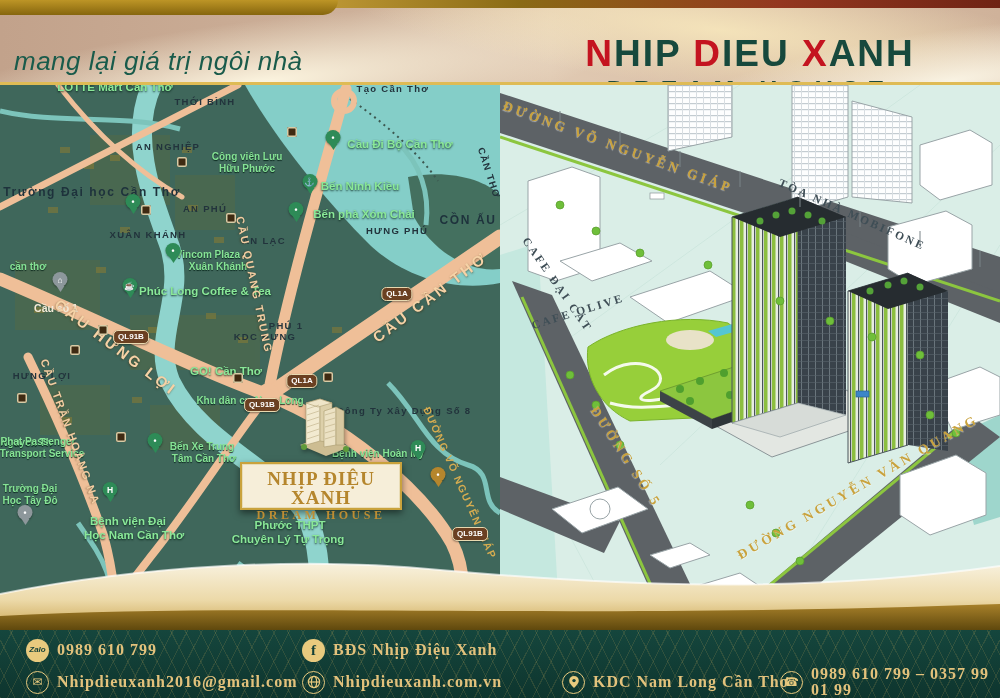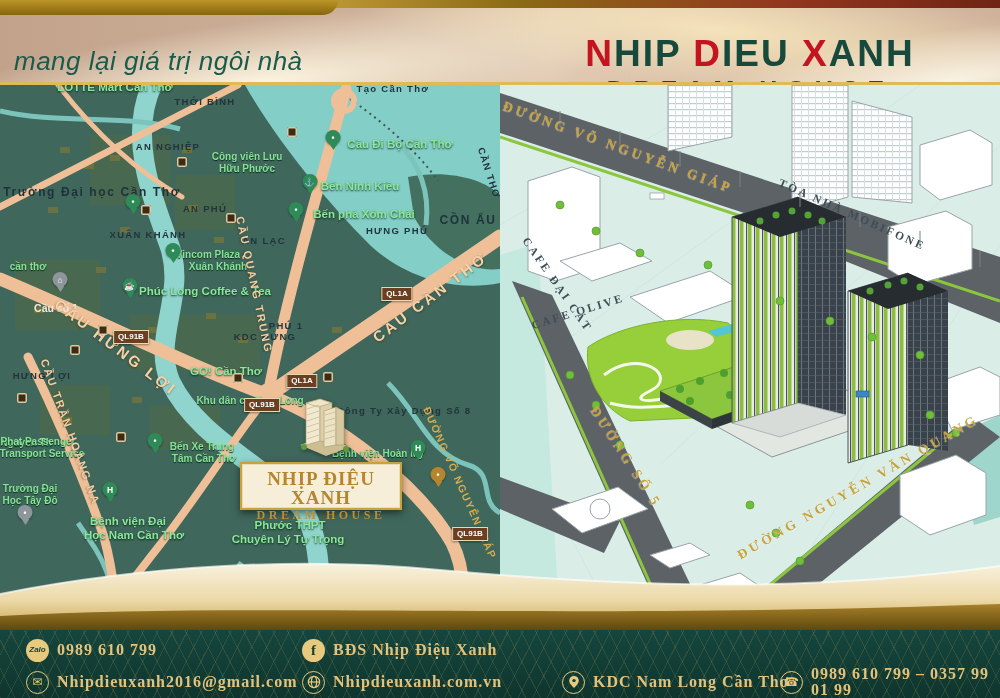--- a/index.html
+++ b/index.html
@@ -26,21 +26,21 @@
   .ml{position:absolute;white-space:nowrap;transform-origin:center;}
   .dark{color:#22333c;font:700 9.5px/1.2 "Liberation Sans",sans-serif;letter-spacing:1.3px;}
   .dark-lg{color:#1e323c;font:700 12px/1.2 "Liberation Sans",sans-serif;letter-spacing:1.6px;}
   .green{color:#86e395;font:700 10px/1.2 "Liberation Sans",sans-serif;text-shadow:0 1px 1px rgba(0,30,20,.85);}
   .green-lg{color:#8ae898;font:700 11.5px/1.2 "Liberation Sans",sans-serif;text-shadow:0 1px 2px rgba(0,30,20,.85);}
   .white{color:#f2ead8;font:700 10.5px/1.2 "Liberation Sans",sans-serif;}
   .peach{color:#f3cda2;font:700 11px/1 "Liberation Sans",sans-serif;letter-spacing:2px;text-shadow:0 1px 2px rgba(60,40,10,.5);}
   .peach-lg{color:#f6d2a6;font:700 15px/1 "Liberation Sans",sans-serif;letter-spacing:3px;text-shadow:0 1px 2px rgba(60,40,10,.5);}
   .goldrot{color:#d6ac50;font:700 10.5px/1 "Liberation Sans",sans-serif;letter-spacing:1.5px;}
   .mbadge{position:absolute;transform:translate(-50%,-50%);background:#6b4022;border:1px solid #e8d9b0;color:#fff;
-    font:700 8px/1 "Liberation Sans",sans-serif;padding:2px 4px;border-radius:0;box-shadow:0 1px 2px rgba(0,0,0,.4);}
+    font:700 8px/1 "Liberation Sans",sans-serif;padding:2px 4px;border-radius:5px;box-shadow:0 1px 2px rgba(0,0,0,.4);}
   .mpin{position:absolute;width:15px;height:15px;border-radius:50%;background:var(--pc);transform:translate(-50%,-100%);
     display:flex;align-items:center;justify-content:center;color:#fff;font-size:8.5px;font-weight:700;box-shadow:0 1px 2px rgba(0,0,0,.4);}
   .mpin::after{content:"";position:absolute;top:96%;left:50%;transform:translateX(-50%);border:4px solid transparent;border-top:6px solid var(--pc);}
   .mtransit{position:absolute;width:10px;height:10px;background:#3f2a12;border-radius:2px;
     box-shadow:inset 0 0 0 1.5px #d8cba6;transform:translate(-50%,-50%);}
   .proj-pin{position:absolute;left:322px;top:378px;width:22px;height:22px;background:#1c5148;border-radius:50%;z-index:3;}
   .proj-pin::after{content:"";position:absolute;top:90%;left:50%;transform:translateX(-50%);border:7px solid transparent;border-top:12px solid #1c5148;}
   .proj-bldg{position:absolute;left:296px;top:304px;z-index:4;filter:drop-shadow(1px 2px 2px rgba(0,0,0,.35));}
   .proj-box{position:absolute;left:240px;top:377px;width:158px;height:44px;z-index:6;background:#f6eed9;
     border:2px solid #c9a23c;box-shadow:inset 0 0 0 1px #e9dcb6,0 3px 7px rgba(0,0,0,.5);text-align:center;}

